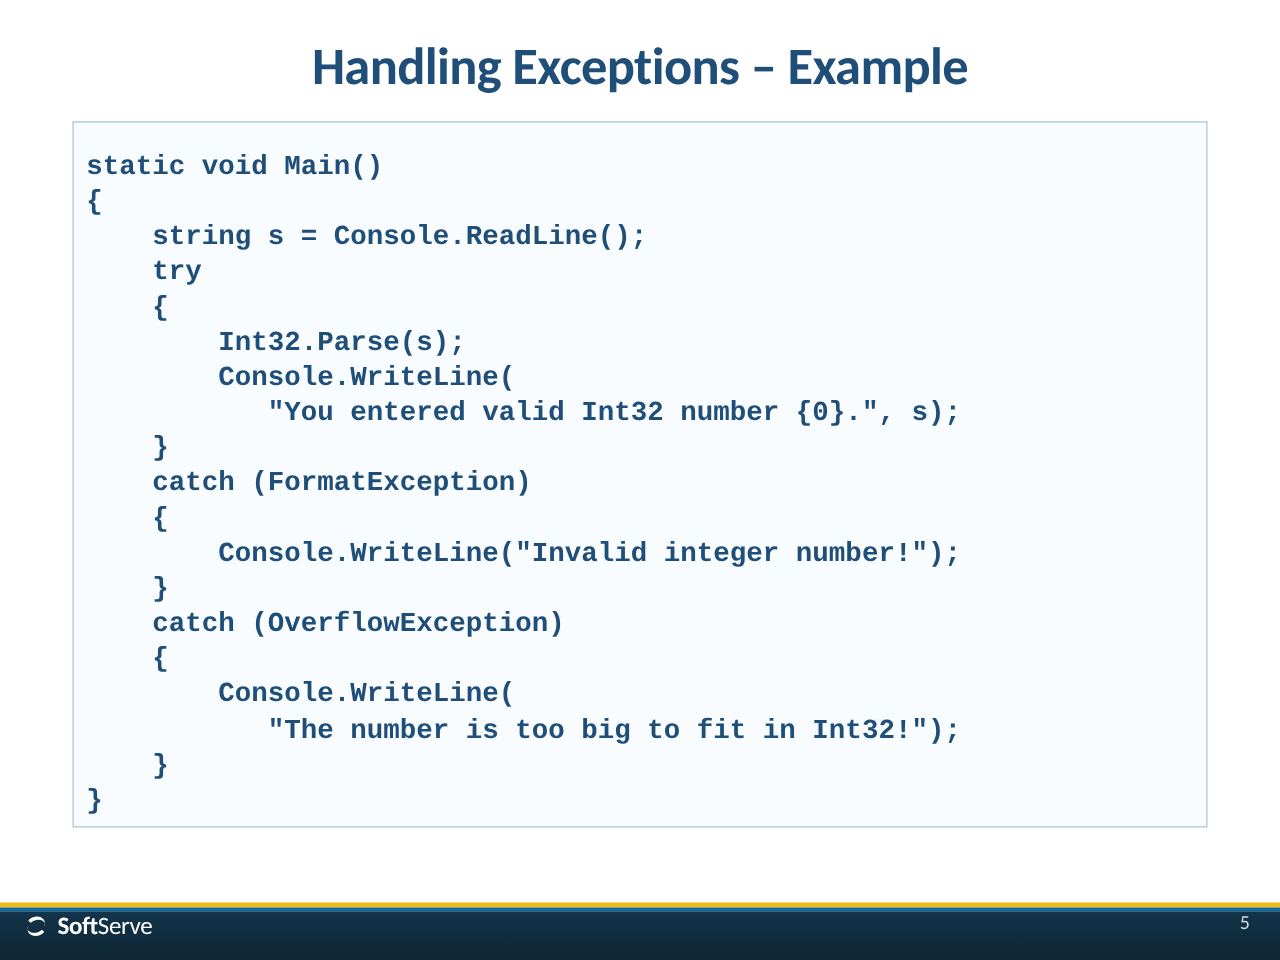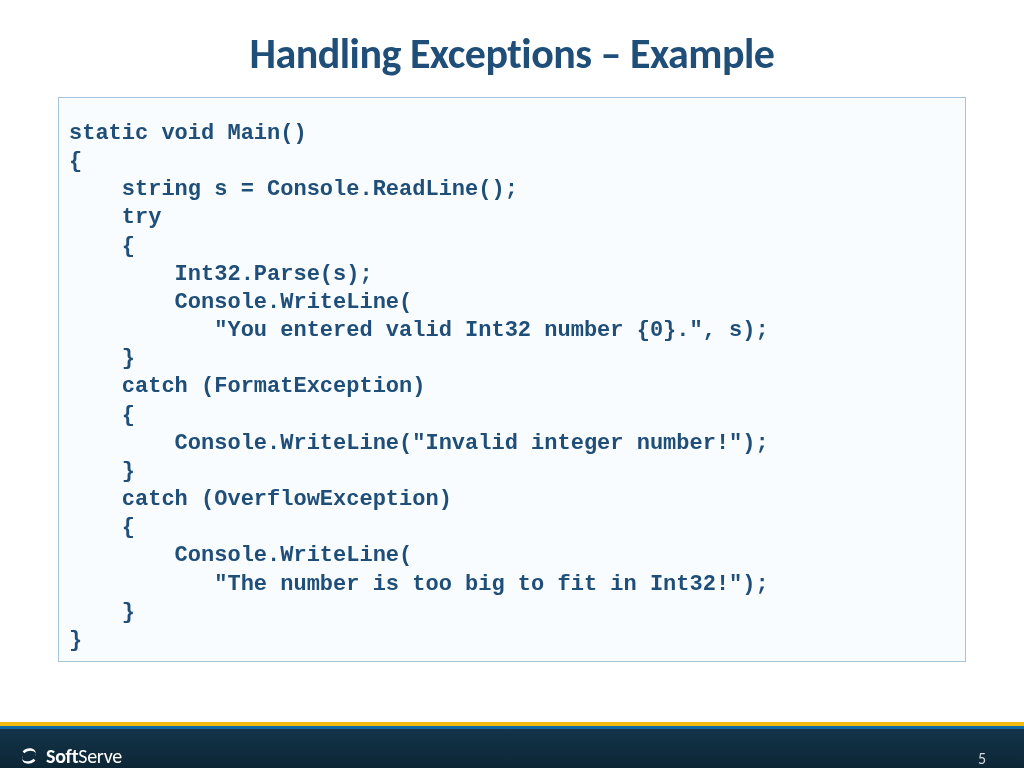--- a/index.html
+++ b/index.html
@@ -24,23 +24,23 @@
     height: 46px;
     display: flex;
     flex-direction: column;
   }
   .stripe-top { height: 4px; background: #f2b90e; }
   .stripe-mid { height: 3px; background: #0d6aa3; }
   .footer-bar {
     flex: 1;
     background: linear-gradient(to bottom, #13344a 0%, #0d2635 100%);
     display: flex;
-    align-items: flex-end;
+    align-items: flex-start;
     justify-content: space-between;
-    padding: 0 38px 0 18px;
+    padding: 0 24px 0 18px;
   }
   .logo {
     display: flex;
     align-items: center;
     gap: 6px;
     color: #fff;
   }
   .logo-mark {
     width: 22px; height: 22px;
     position: relative;

